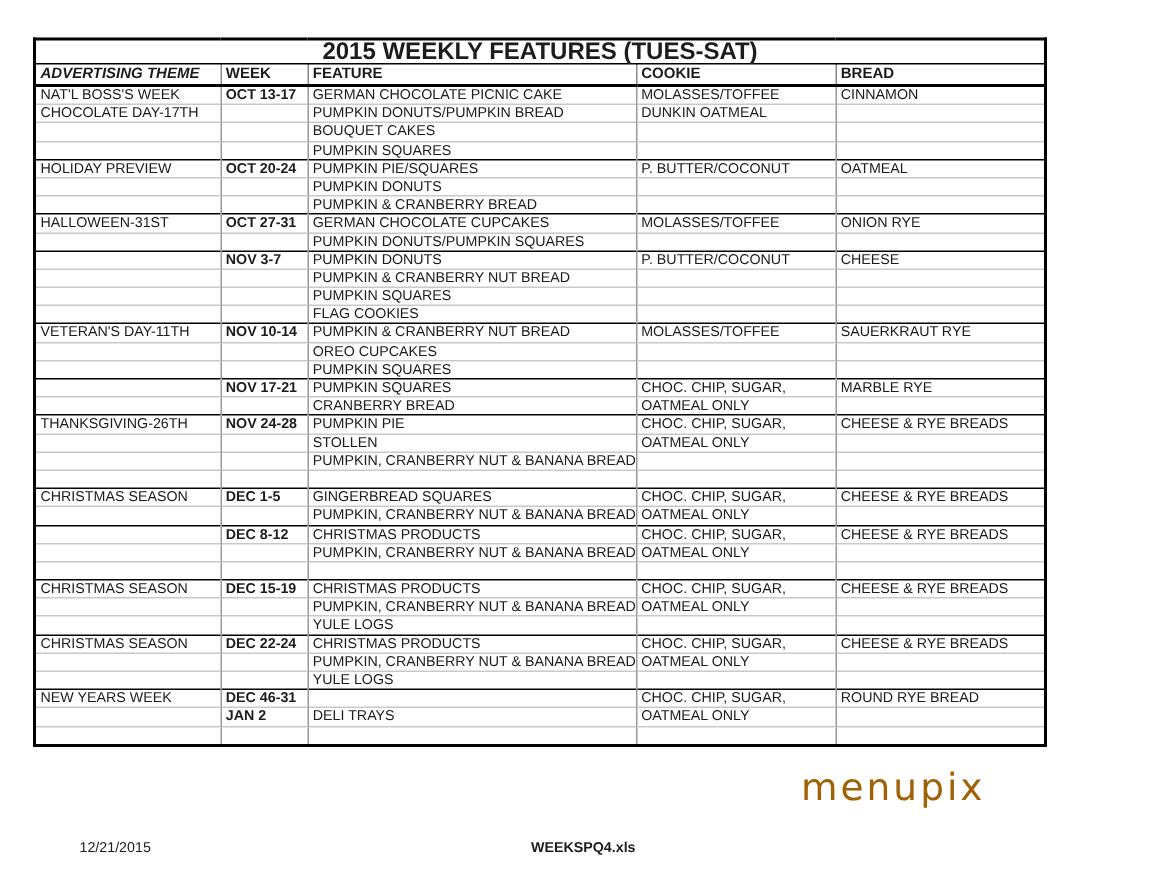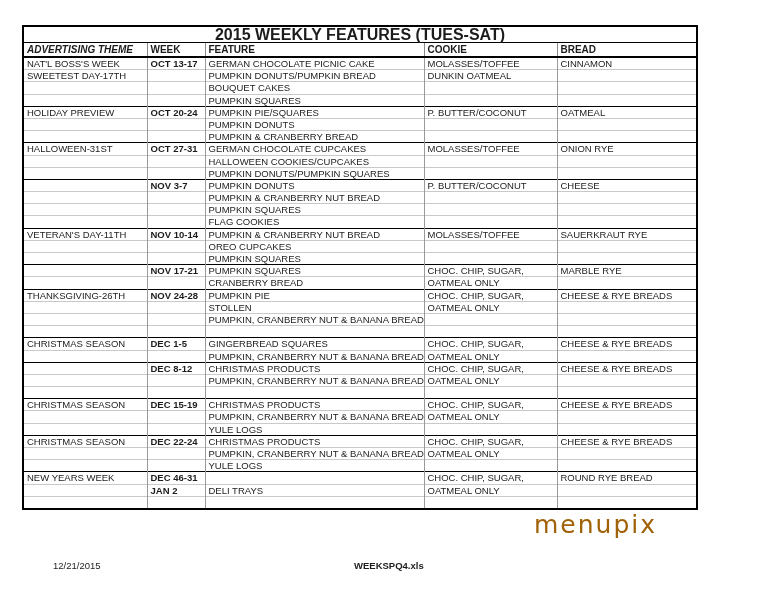--- a/index.html
+++ b/index.html
@@ -135,21 +135,21 @@
           </td>
           <td class="col-cookie">
             <div class="cellc">MOLASSES/TOFFEE</div>
           </td>
           <td class="col-bread">
             <div class="cellc">CINNAMON</div>
           </td>
         </tr>
         <tr>
           <td class="col-theme">
-            <div class="cellc">SWEETEST DAY-17TH</div>
+            <div class="cellc">CHOCOLATE DAY-17TH</div>
           </td>
           <td class="col-week">
             <div class="cellc"></div>
           </td>
           <td class="col-feature">
             <div class="cellc clip">PUMPKIN DONUTS/PUMPKIN BREAD</div>
           </td>
           <td class="col-cookie">
             <div class="cellc">DUNKIN OATMEAL</div>
           </td>
@@ -250,37 +250,20 @@
             <div class="cellc">OCT 27-31</div>
           </td>
           <td class="col-feature">
             <div class="cellc clip">GERMAN CHOCOLATE CUPCAKES</div>
           </td>
           <td class="col-cookie">
             <div class="cellc">MOLASSES/TOFFEE</div>
           </td>
           <td class="col-bread">
             <div class="cellc">ONION RYE</div>
-          </td>
-        </tr>
-        <tr>
-          <td class="col-theme">
-            <div class="cellc"></div>
-          </td>
-          <td class="col-week">
-            <div class="cellc"></div>
-          </td>
-          <td class="col-feature">
-            <div class="cellc">HALLOWEEN COOKIES/CUPCAKES</div>
-          </td>
-          <td class="col-cookie">
-            <div class="cellc"></div>
-          </td>
-          <td class="col-bread">
-            <div class="cellc"></div>
           </td>
         </tr>
         <tr>
           <td class="col-theme">
             <div class="cellc"></div>
           </td>
           <td class="col-week">
             <div class="cellc"></div>
           </td>
           <td class="col-feature">

